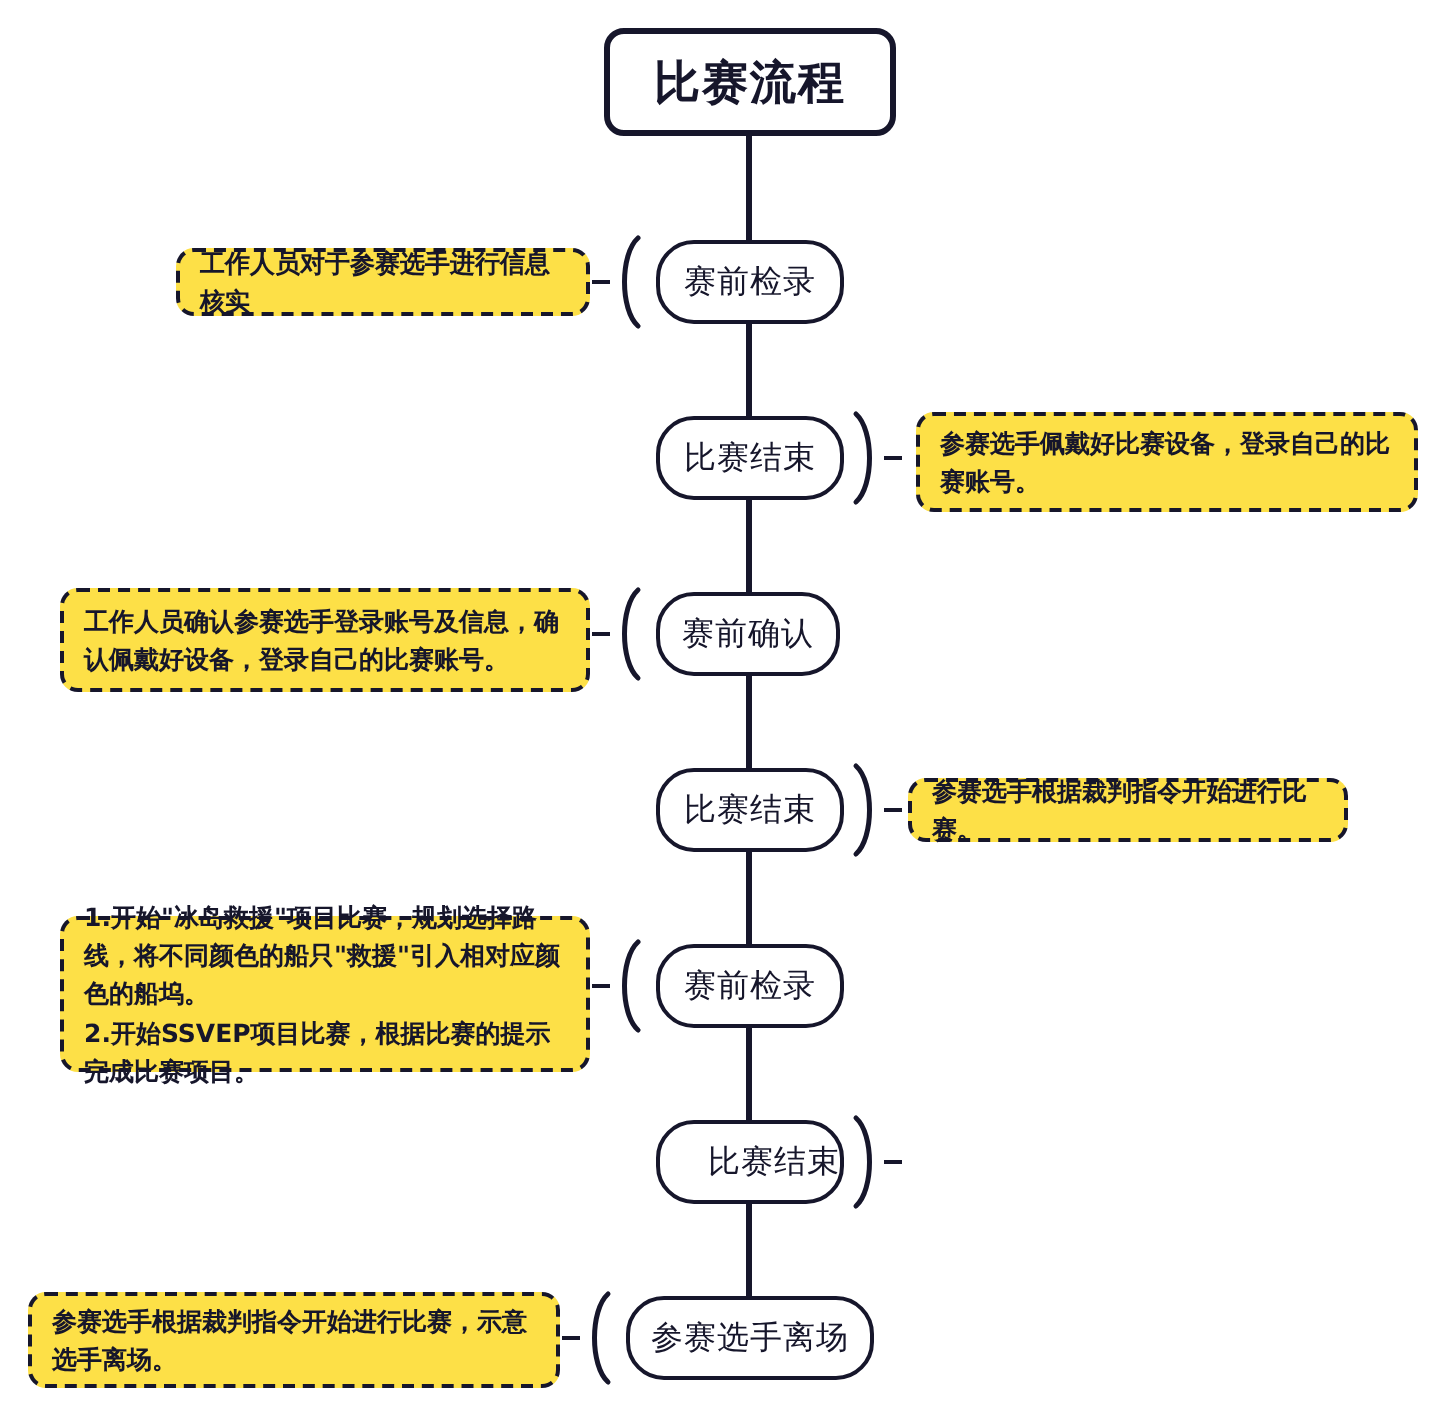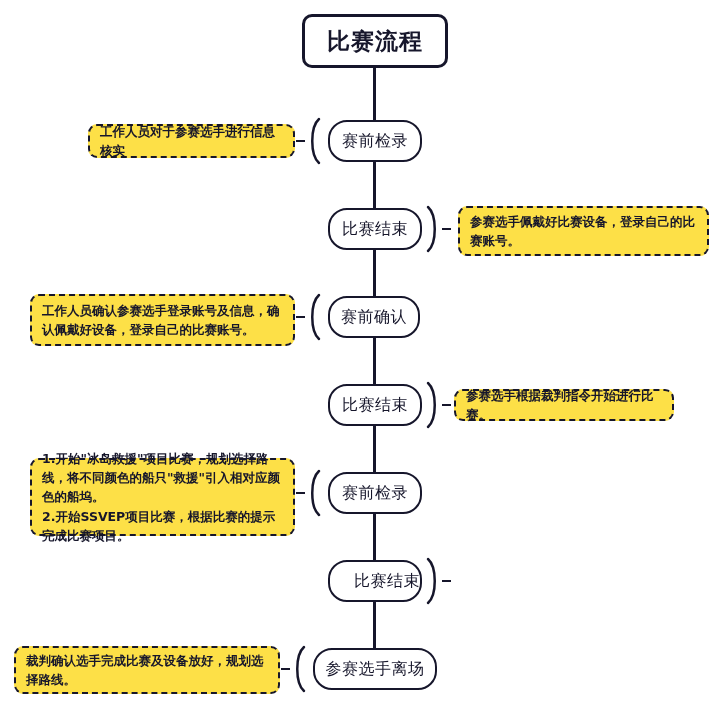--- a/index.html
+++ b/index.html
@@ -192,16 +192,16 @@
   <div class="node" style="left:313px;top:648px;width:124px;text-align:center;">
     <span>参赛选手离场</span>
   </div>
   <div class="brace left-of-node" style="left:281px;top:645px;">
     <span class="stub"></span>
     <svg width="16" height="48" viewBox="0 0 16 48" aria-hidden="true">
       <path d="M14 2 C5 10, 5 38, 14 46" fill="none" stroke="#16162b" stroke-width="2.5" stroke-linecap="round"></path>
     </svg>
   </div>
   <div class="note" style="left:14px;top:646px;width:266px;height:48px;">
-    <span class="note-text">裁判确认选手完成比赛及设备放好，规划选择路线。</span>
+    <span class="note-text">参赛选手根据裁判指令开始进行比赛，示意选手离场。</span>
   </div>
 
 </div>
 
 </body></html>

